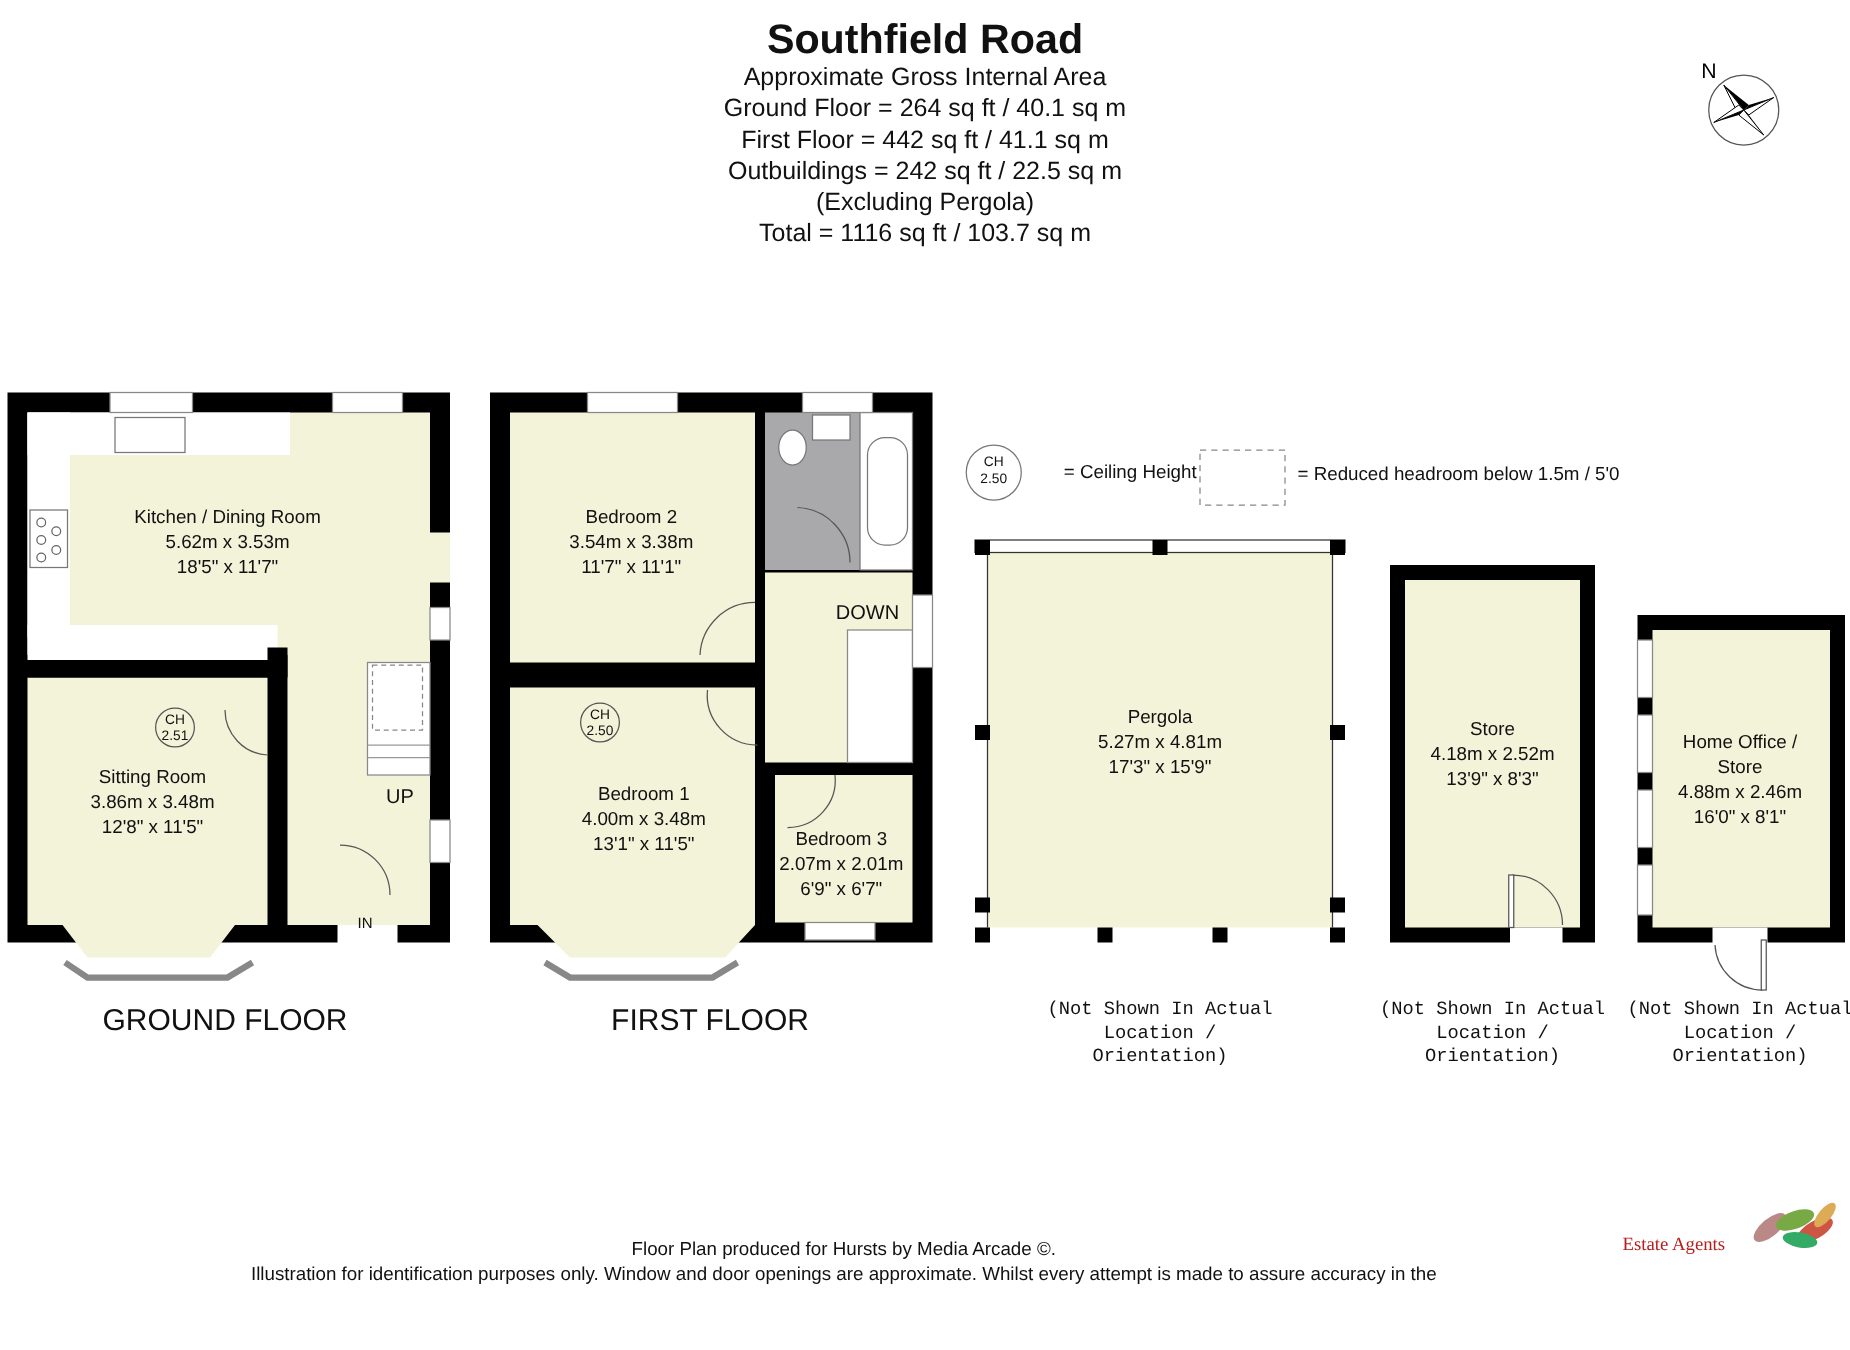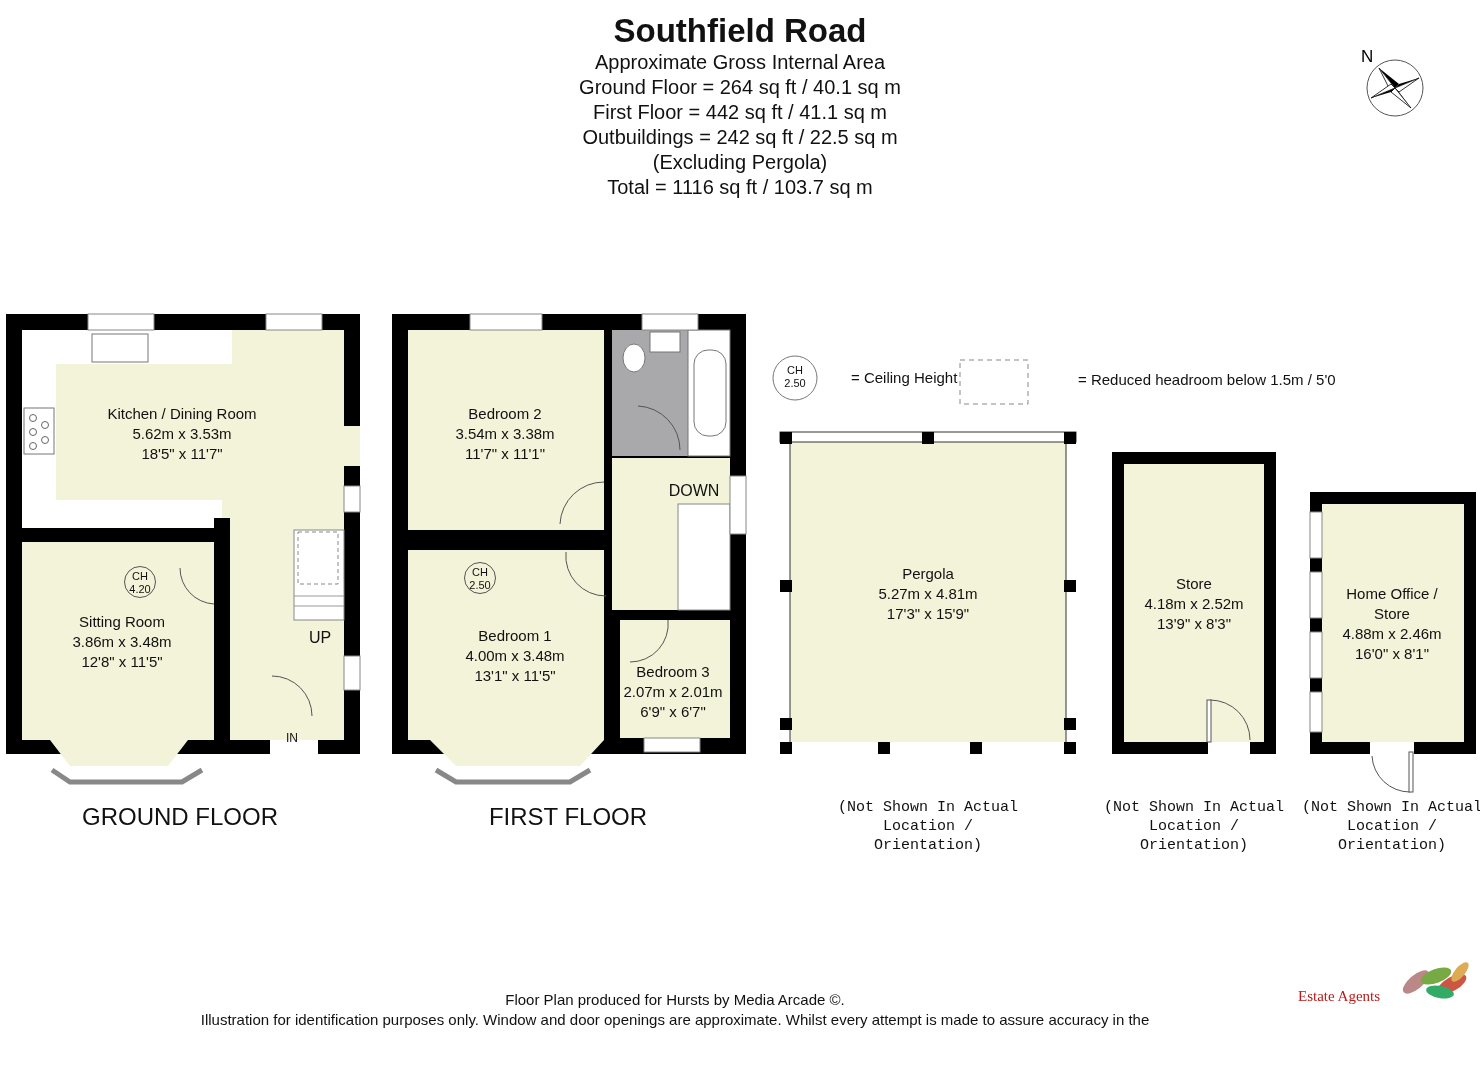--- a/index.html
+++ b/index.html
@@ -152,21 +152,21 @@
   </g>
 </svg>
 
 <div class="lbl" style="left:82px;top:404px;width:200px;">
   <div>Kitchen / Dining Room</div>
   <div>5.62m x 3.53m</div>
   <div>18'5" x 11'7"</div>
 </div>
 <div class="ch" style="left:124px;top:566px;">
   <div>CH</div>
-    <div>4.20</div>
+    <div>2.51</div>
 </div>
 <div class="lbl" style="left:52px;top:612px;width:140px;">
   <div>Sitting Room</div>
   <div>3.86m x 3.48m</div>
   <div>12'8" x 11'5"</div>
 </div>
 <div class="lbl" style="left:300px;top:628px;width:40px;font-size:16px;">UP</div>
 <div class="lbl" style="left:272px;top:728px;width:40px;font-size:12px;">IN</div>
 <div class="flab" style="left:60px;top:803px;width:240px;">GROUND FLOOR</div>
 
@@ -190,21 +190,21 @@
   <div>6'9" x 6'7"</div>
 </div>
 <div class="lbl" style="left:664px;top:481px;width:60px;font-size:16px;">DOWN</div>
 <div class="flab" style="left:448px;top:803px;width:240px;">FIRST FLOOR</div>
 
 <div class="lbl" style="left:777px;top:364px;width:36px;font-size:11px;line-height:13px;">
   <div>CH</div>
     <div>2.50</div>
 </div>
 <div class="legend-txt" style="left:824px;top:369px;margin-left:27px;">= Ceiling Height</div>
-<div class="legend-txt" style="left:1038px;top:371px;margin-left:40px;">= Reduced headroom below 1.5m / 5'0</div>
+<div class="legend-txt" style="left:1038px;top:371px;">= Reduced headroom below 1.5m / 5'0</div>
 
 <div class="lbl" style="left:848px;top:564px;width:160px;">
   <div>Pergola</div>
   <div>5.27m x 4.81m</div>
   <div>17'3" x 15'9"</div>
 </div>
 <div class="note" style="left:828px;top:798px;width:200px;">
   <div>(Not Shown In Actual</div>
     <div>Location / Orientation)</div>
 </div>

